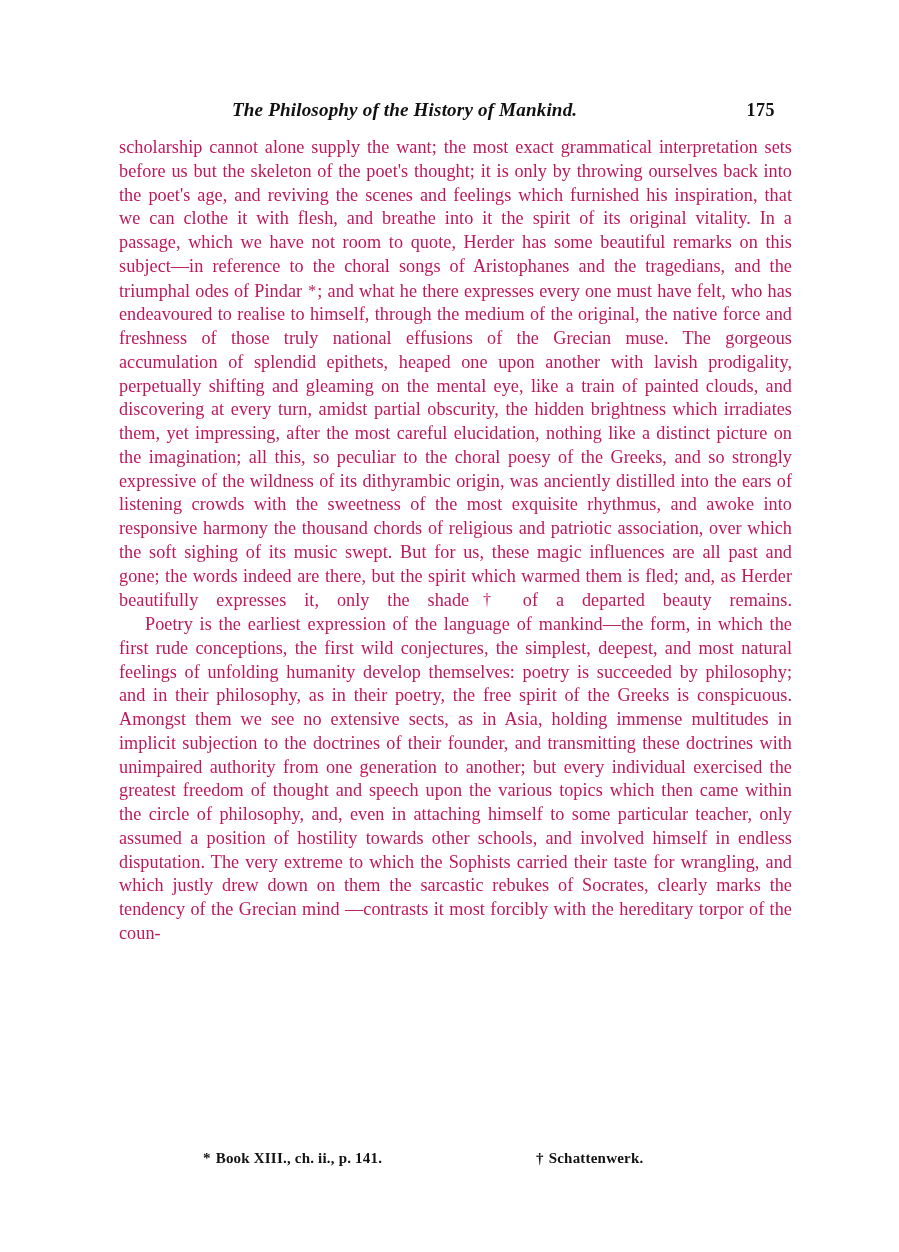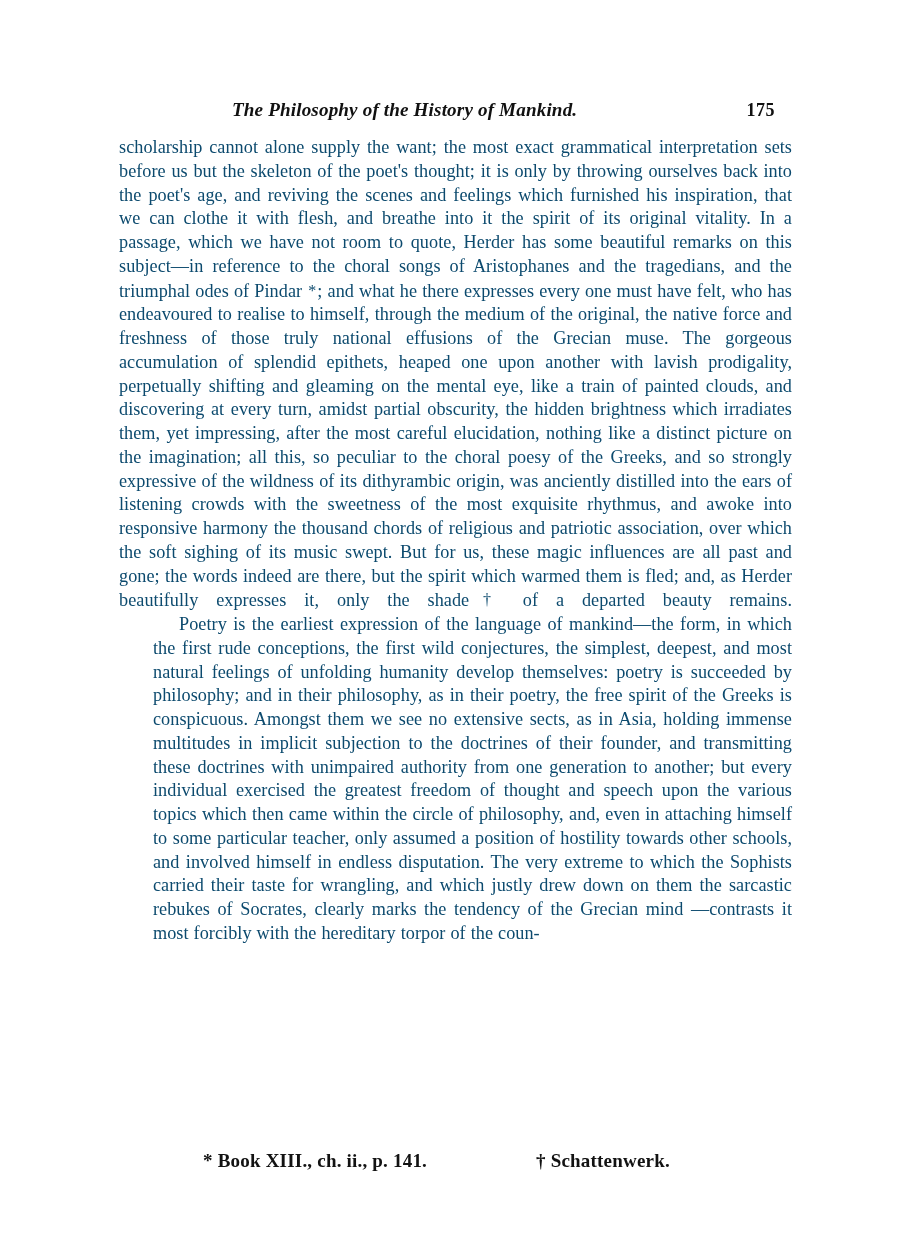--- a/index.html
+++ b/index.html
@@ -68,55 +68,54 @@
   }
 
   .para {
     margin: 0;
     font-size: 18.2px;
     line-height: 23.75px;
     text-align: justify;
     text-justify: inter-word;
     letter-spacing: 0.05px;
     word-spacing: 0.4px;
-    color: #0c4a6e;
+    color: #be185d;
   }
   .para.indent {
     text-indent: 26px;
   }
   .para + .para {
     margin-top: 0;
   }
   
   .para.justify-last {
     text-align-last: justify;
   }
   .para.ragged-last {
     text-align-last: left;
-    margin-left: 34px;
   }
 
   .fn-marker {
     font-size: 16px;
     vertical-align: 1px;
     padding: 0 1px;
   }
 
   
   .footnotes {
     position: absolute;
     left: 119px;
     top: 1150px;
     width: 673px;
     height: 26px;
   }
   .footnote {
     position: absolute;
     top: 0;
-    font-size: 19px;
+    font-size: 15px;
     font-weight: bold;
     letter-spacing: 0.2px;
     white-space: nowrap;
     color: #121212;
   }
   .footnote-left { left: 84px; }
   .footnote-right { left: 398px; margin-left: 19px; }
   .footnote .marker {
     padding-right: 5px;
     font-weight: bold;

